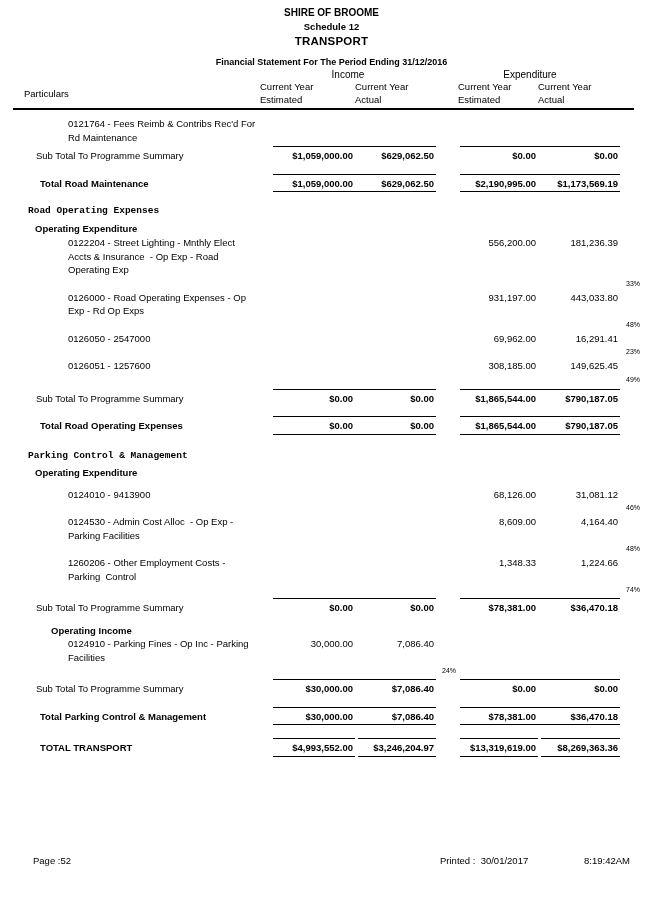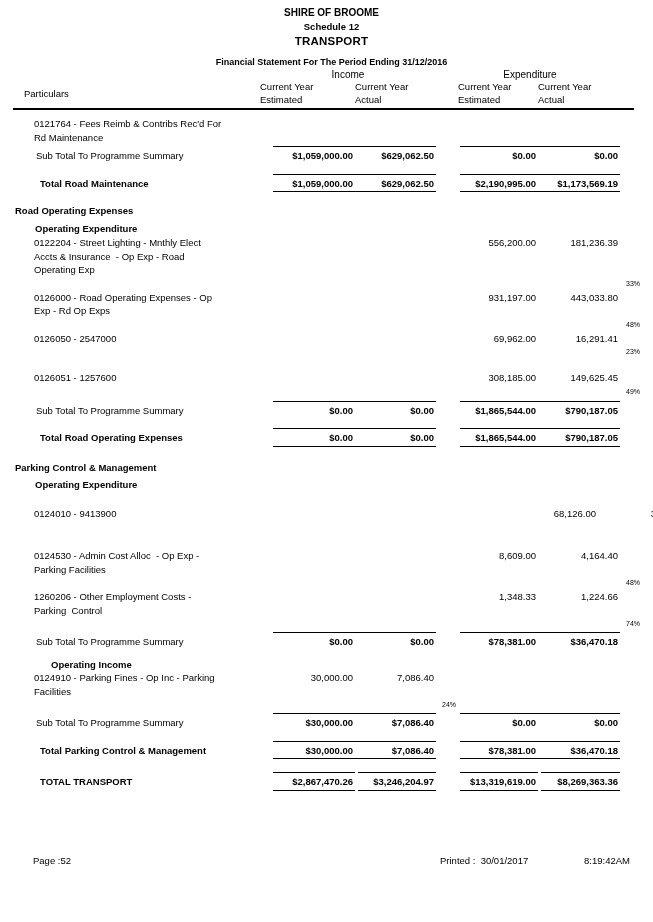--- a/index.html
+++ b/index.html
@@ -22,22 +22,22 @@
   .g-exp{grid-column:5/7;text-align:center;transform:translateX(-9px);}
   .chgrid{font-size:9.5px;}
   .ch-part{grid-column:1;align-self:center;padding-left:24px;}
   .ch-c{white-space:pre-line;text-align:left;line-height:12.5px;padding-right:2px;}
   .ch1{grid-column:2;} .ch2{grid-column:3;} .ch3{grid-column:5;} .ch4{grid-column:6;}
   .thick{height:2px;background:#000;margin:2px 19px 0 13px;}
 
   
   .trow{font-size:9.5px;line-height:13.5px;align-items:start;}
   .c-part{grid-column:1;white-space:pre-wrap;}
-  .pl-item{padding-left:34px;} .pl-sub{padding-left:36px;}
-  .pl-tot{padding-left:40px;}  .pl-h1{padding-left:15px;} .pl-h2{padding-left:35px;}
+  .pl-item{padding-left:68px;} .pl-sub{padding-left:36px;}
+  .pl-tot{padding-left:40px;}  .pl-h1{padding-left:28px;font-family:Liberation Mono, monospace;} .pl-h2{padding-left:35px;}
   .cv1{grid-column:2;} .cv2{grid-column:3;} .cv3{grid-column:5;} .cv4{grid-column:6;}
   .c-v{text-align:right;padding-right:2px;}
   .cp1{grid-column:4;} .cp2{grid-column:7;}
   .c-p{font-size:7px;line-height:14px;padding-left:6px;}
   .b{font-weight:bold;}
 
   
   .rrow{}
   .seg{height:1px;background:#000;}
   .seg-inc{grid-column:2/4;margin-left:13px;}
@@ -154,21 +154,21 @@
       </div>
       <div class="grid7 trow" style="margin-top: 0px;">
         <div class="c-part pl-item">0126050 - 2547000</div>
         <div class="c-v cv1"></div>
         <div class="c-v cv2"></div>
         <div class="c-v cv3">69,962.00</div>
         <div class="c-v cv4">16,291.41</div>
         <div class="c-p cp1"></div>
         <div class="c-p cp2">23%</div>
       </div>
-      <div class="grid7 trow" style="margin-top: 12px;">
+      <div class="grid7 trow" style="margin-top: 0px;">
         <div class="c-part pl-item">0126051 - 1257600</div>
         <div class="c-v cv1"></div>
         <div class="c-v cv2"></div>
         <div class="c-v cv3">308,185.00</div>
         <div class="c-v cv4">149,625.45</div>
         <div class="c-p cp1"></div>
         <div class="c-p cp2">49%</div>
       </div>
       <div class="grid7 rrow" style="margin-top: 2px;">
         <div class="seg seg-inc"></div>
@@ -199,21 +199,21 @@
       <div class="grid7 rrow" style="margin-top: 1px;">
         <div class="seg seg-inc"></div>
         <div class="seg seg-exp"></div>
       </div>
       <div class="grid7 trow" style="margin-top: 14px;">
         <div class="c-part pl-h1 b">Parking Control &amp; Management</div>
       </div>
       <div class="grid7 trow" style="margin-top: 4px;">
         <div class="c-part pl-h2 b">Operating Expenditure</div>
       </div>
-      <div class="grid7 trow" style="margin-top: 15px; gap: 15px;">
+      <div class="grid7 trow" style="margin-top: 8px;">
         <div class="c-part pl-item">0124010 - 9413900</div>
         <div class="c-v cv1"></div>
         <div class="c-v cv2"></div>
         <div class="c-v cv3">68,126.00</div>
         <div class="c-v cv4">31,081.12</div>
         <div class="c-p cp1"></div>
         <div class="c-p cp2">46%</div>
       </div>
       <div class="grid7 trow" style="margin-top: 0px;">
         <div class="c-part pl-item">0124530 - Admin Cost Alloc  - Op Exp -
@@ -292,21 +292,21 @@
         <div class="seg seg-exp"></div>
       </div>
       <div class="grid7 rrow" style="margin-top: 13px;">
         <div class="seg seg-c1"></div>
         <div class="seg seg-c2"></div>
         <div class="seg seg-c3"></div>
         <div class="seg seg-c4"></div>
       </div>
       <div class="grid7 trow" style="margin-top: 2px;">
         <div class="c-part pl-tot b">TOTAL TRANSPORT</div>
-        <div class="c-v cv1 b">$2,867,470.26</div>
+        <div class="c-v cv1 b">$4,993,552.00</div>
         <div class="c-v cv2 b">$3,246,204.97</div>
         <div class="c-v cv3 b">$13,319,619.00</div>
         <div class="c-v cv4 b">$8,269,363.36</div>
         <div class="c-p cp1"></div>
         <div class="c-p cp2"></div>
       </div>
       <div class="grid7 rrow" style="margin-top: 1px;">
         <div class="seg seg-c1"></div>
         <div class="seg seg-c2"></div>
         <div class="seg seg-c3"></div>

